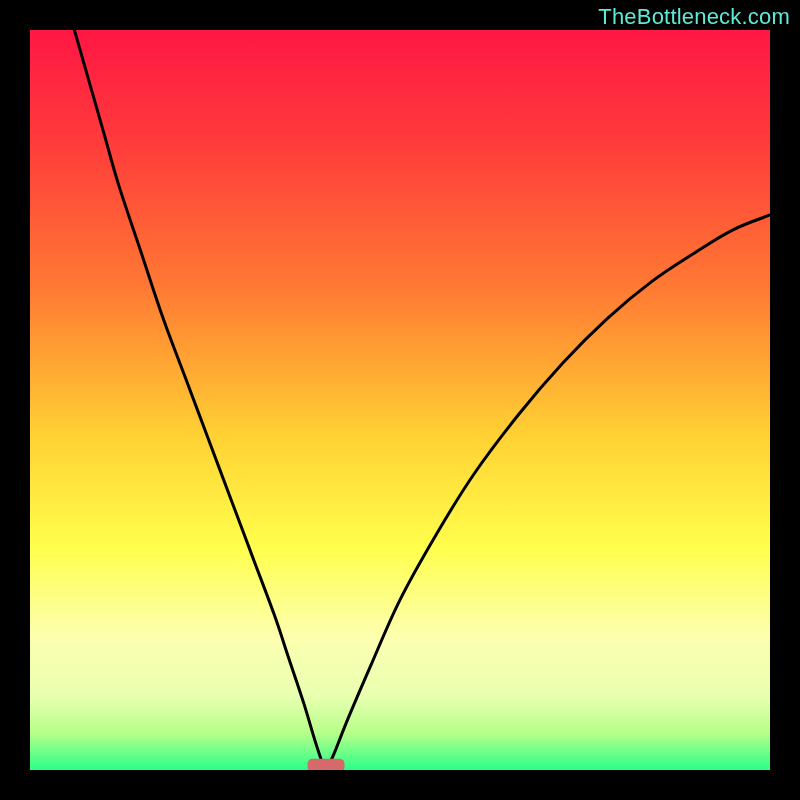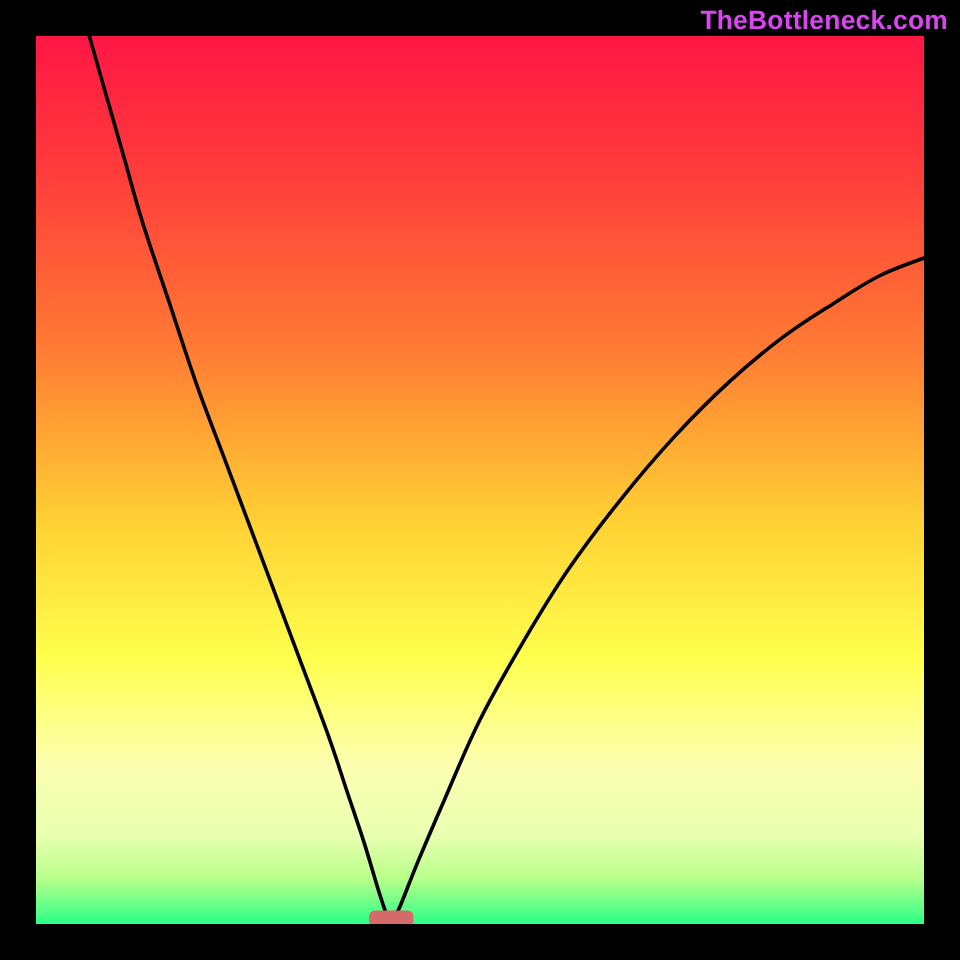--- a/index.html
+++ b/index.html
@@ -14,23 +14,23 @@
   .outer {
     position: relative;
     width: 800px;
     height: 800px;
     background: #000;
   }
   .watermark {
     position: absolute;
     top: 4px;
     right: 10px;
-    color: #d946ef;
+    color: #5eead4;
     font-size: 22px;
-    font-weight: 700;
+    font-weight: 400;
     letter-spacing: 0.2px;
     z-index: 10;
     user-select: none;
   }
   .plot-frame {
     position: absolute;
     left: 30px;
     top: 30px;
     width: 740px;
     height: 740px;

